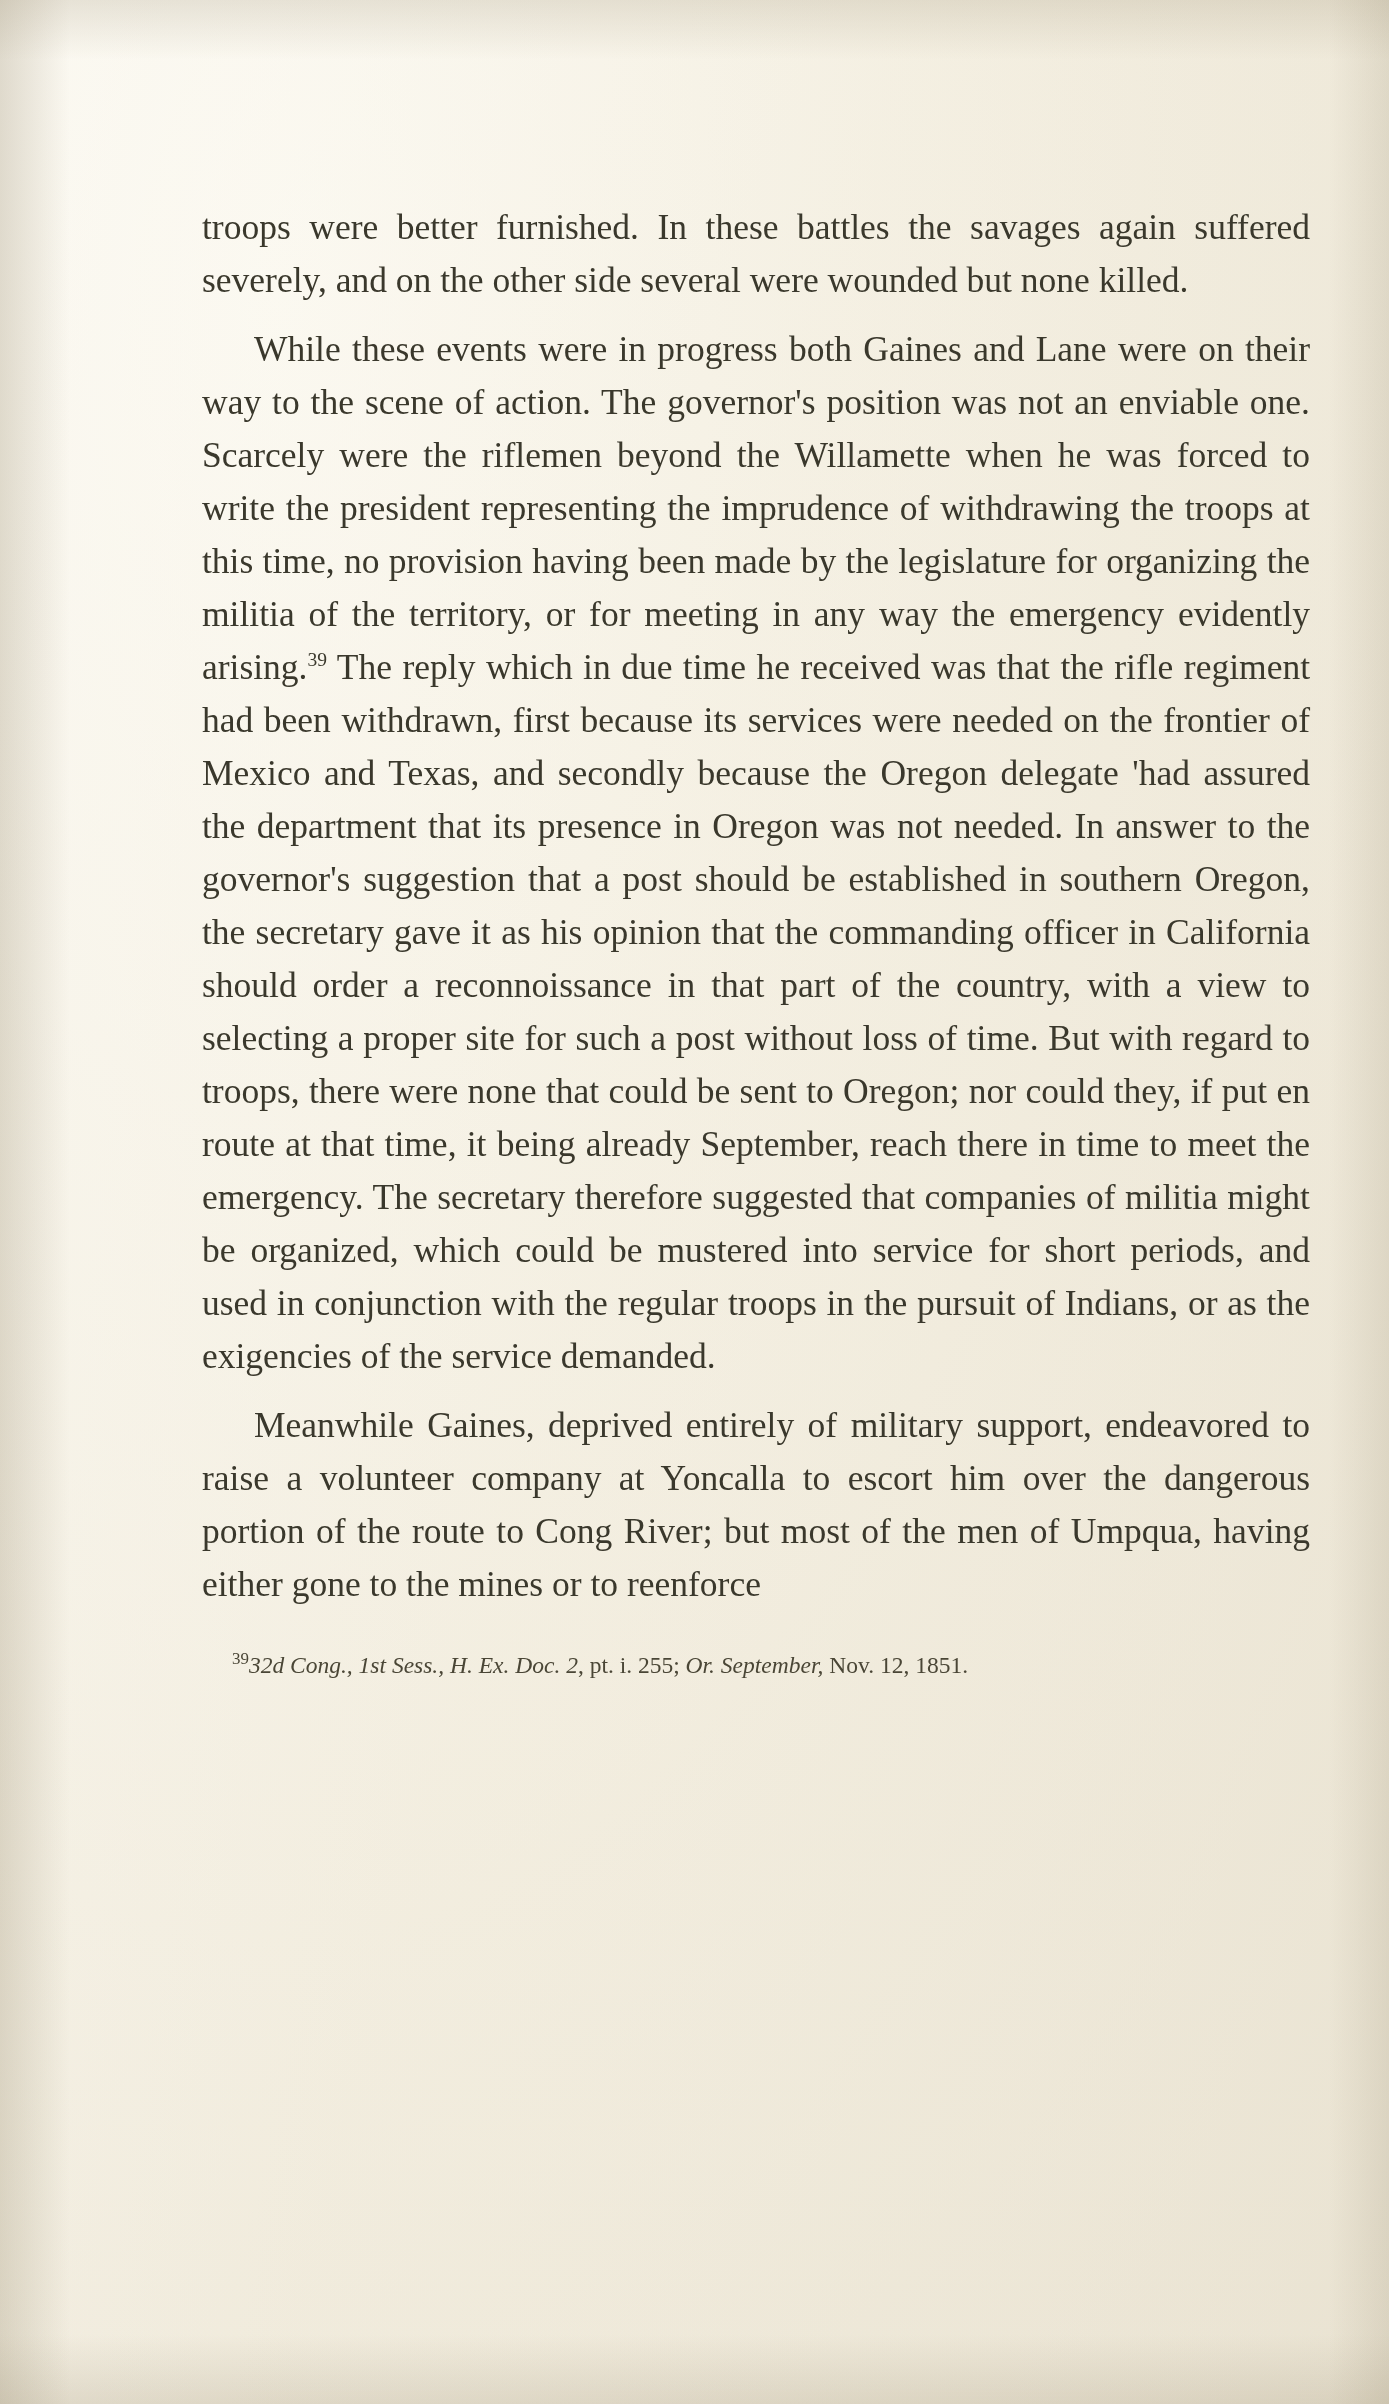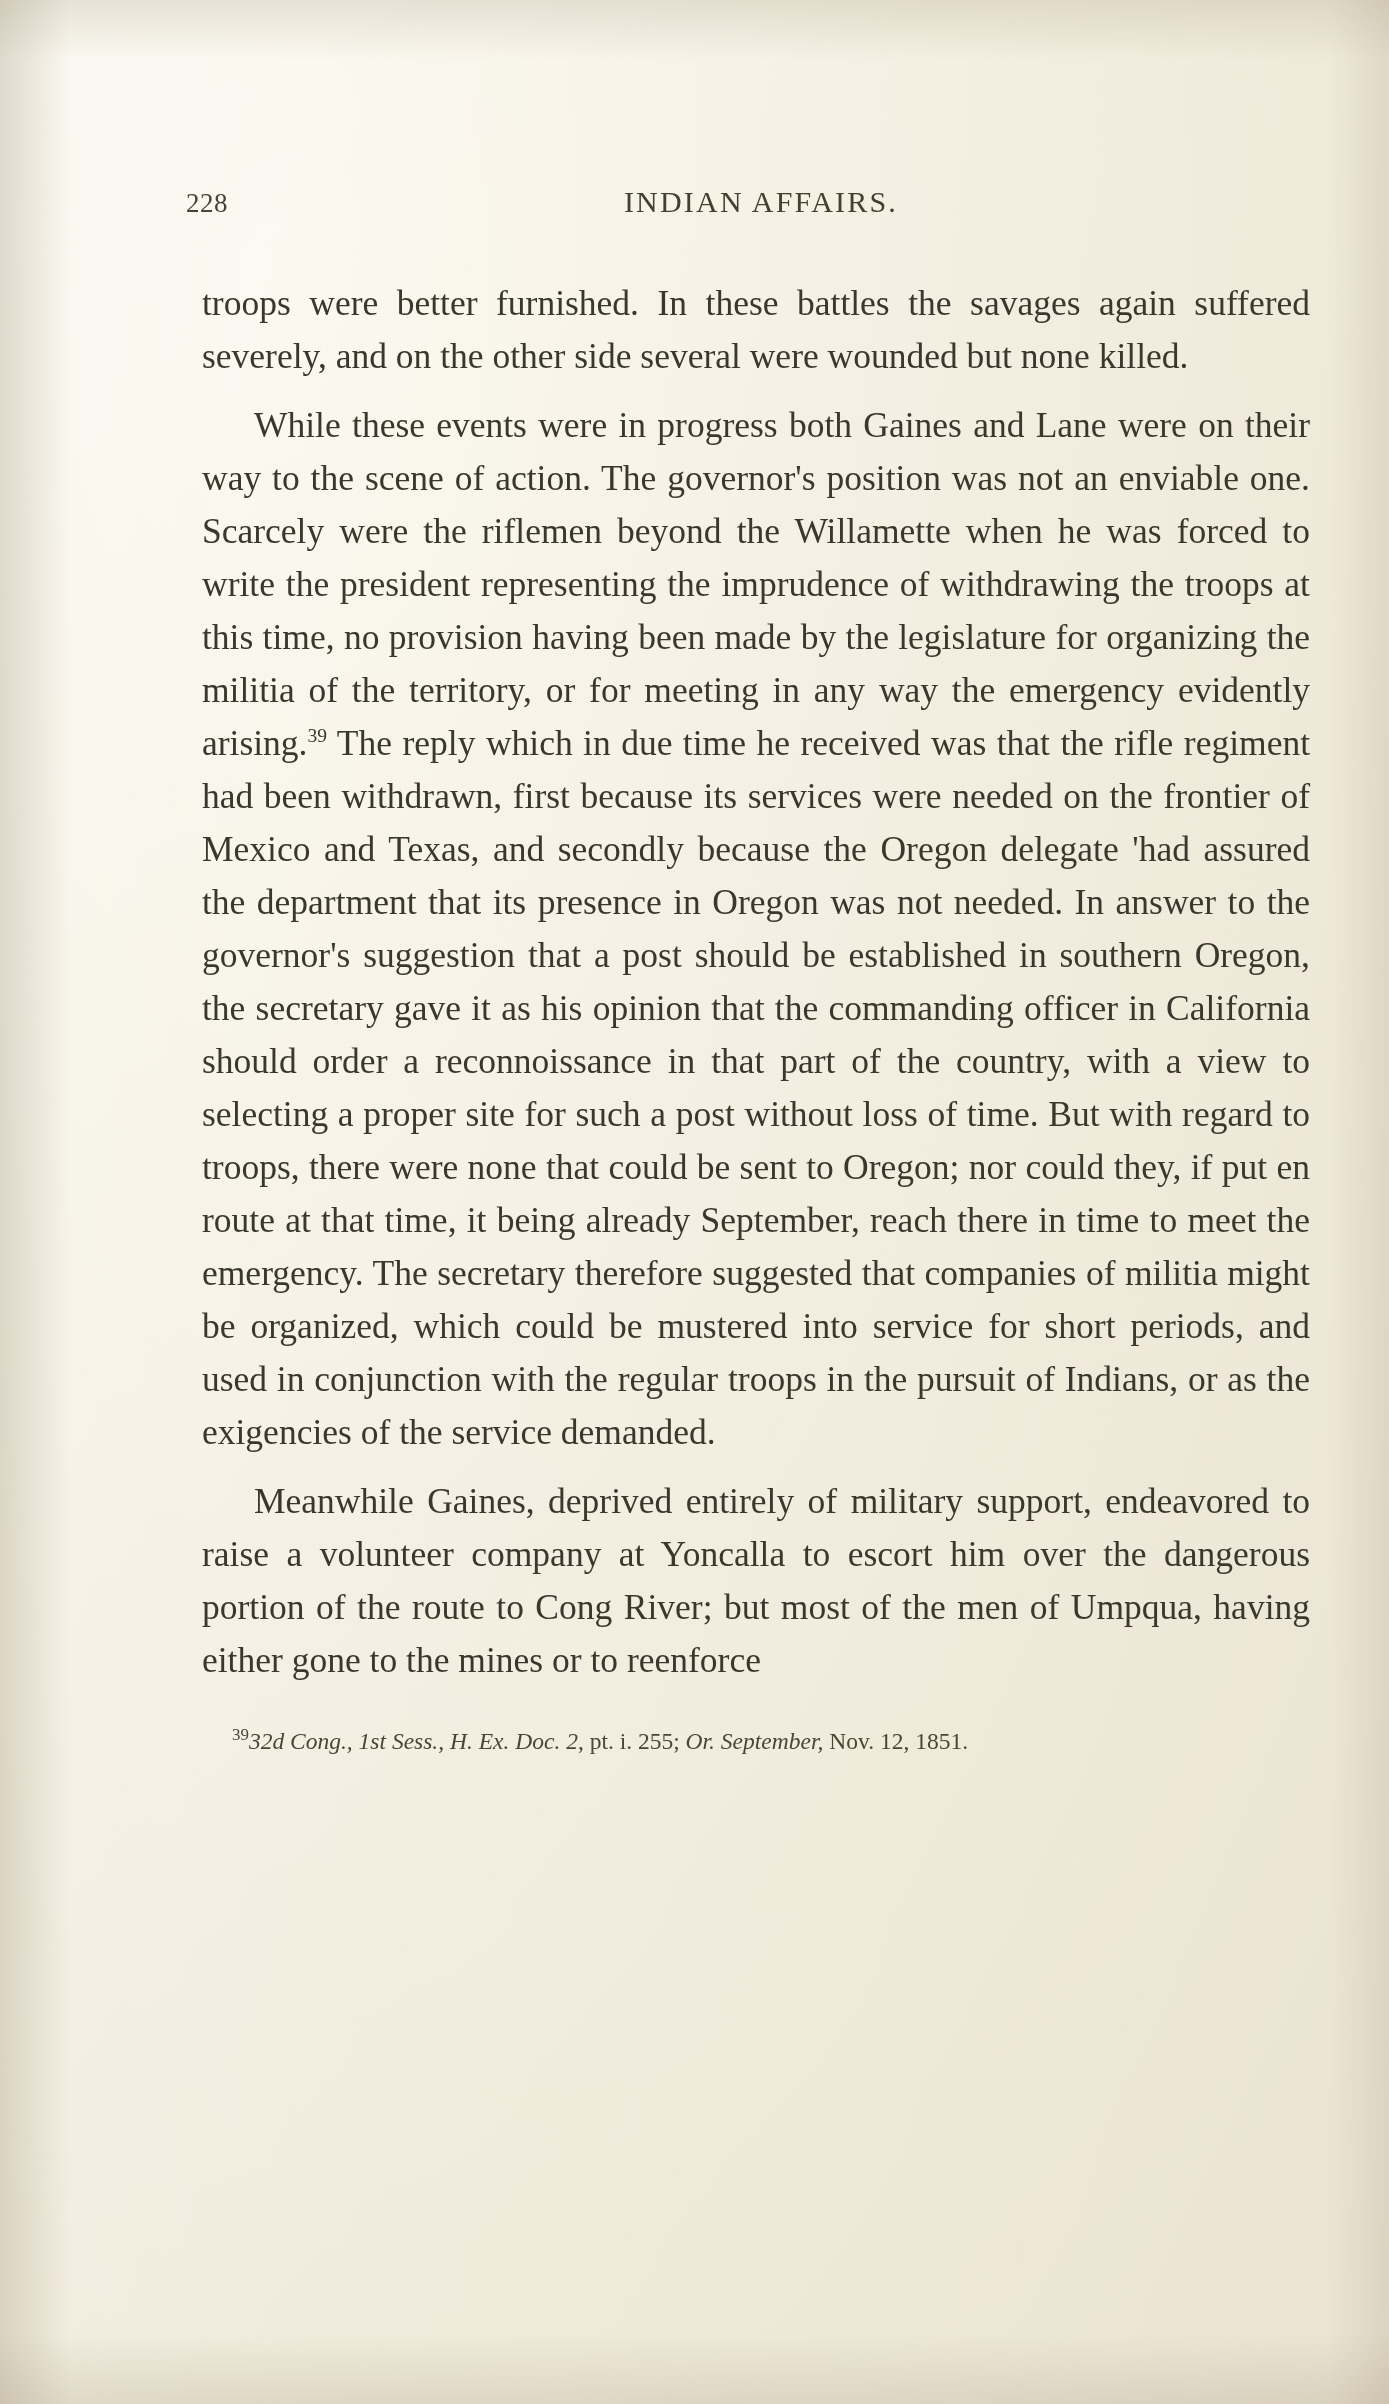--- a/index.html
+++ b/index.html
@@ -115,24 +115,20 @@
   }
 </style>
 </head>
 <body>
 
 <div class="page">
   <div class="paper-tint"></div>
 
   <div class="content">
 
-    <div class="header-row">
-      <div class="folio">228</div>
-      <div class="running-head">INDIAN AFFAIRS.</div>
-    </div>
 
     <div class="body-text">
       <p>troops were better furnished. In these battles the savages again suffered severely, and on the other side several were wounded but none killed.</p>
       <p class="indent"><span>While these events were in progress both Gaines and Lane were on their way to the scene of action. The governor's position was not an enviable one. Scarcely were the riflemen beyond the Willamette when he was forced to write the president representing the imprudence of withdrawing the troops at this time, no provision having been made by the legislature for organizing the militia of the territory, or for meeting in any way the emergency evidently arising.</span><sup class="fn">39</sup><span> The reply which in due time he received was that the rifle regiment had been withdrawn, first because its services were needed on the frontier of Mexico and Texas, and secondly because the Oregon delegate 'had assured the department that its presence in Oregon was not needed. In answer to the governor's suggestion that a post should be established in southern Oregon, the secretary gave it as his opinion that the commanding officer in California should order a reconnoissance in that part of the country, with a view to selecting a proper site for such a post without loss of time. But with regard to troops, there were none that could be sent to Oregon; nor could they, if put en route at that time, it being already September, reach there in time to meet the emergency. The secretary therefore suggested that companies of militia might be organized, which could be mustered into service for short periods, and used in conjunction with the regular troops in the pursuit of Indians, or as the exigencies of the service demanded.</span></p>
       <p class="indent">Meanwhile Gaines, deprived entirely of military support, endeavored to raise a volunteer company at Yoncalla to escort him over the dangerous portion of the route to Cong River; but most of the men of Umpqua, having either gone to the mines or to reenforce</p>
     </div>
 
     <div class="footnote"><span class="fn-num">39</span><i>32d Cong., 1st Sess., H. Ex. Doc. 2</i><span>, pt. i. 255; </span><i>Or. September,</i><span> Nov. 12, 1851.</span></div>
 
   </div>

